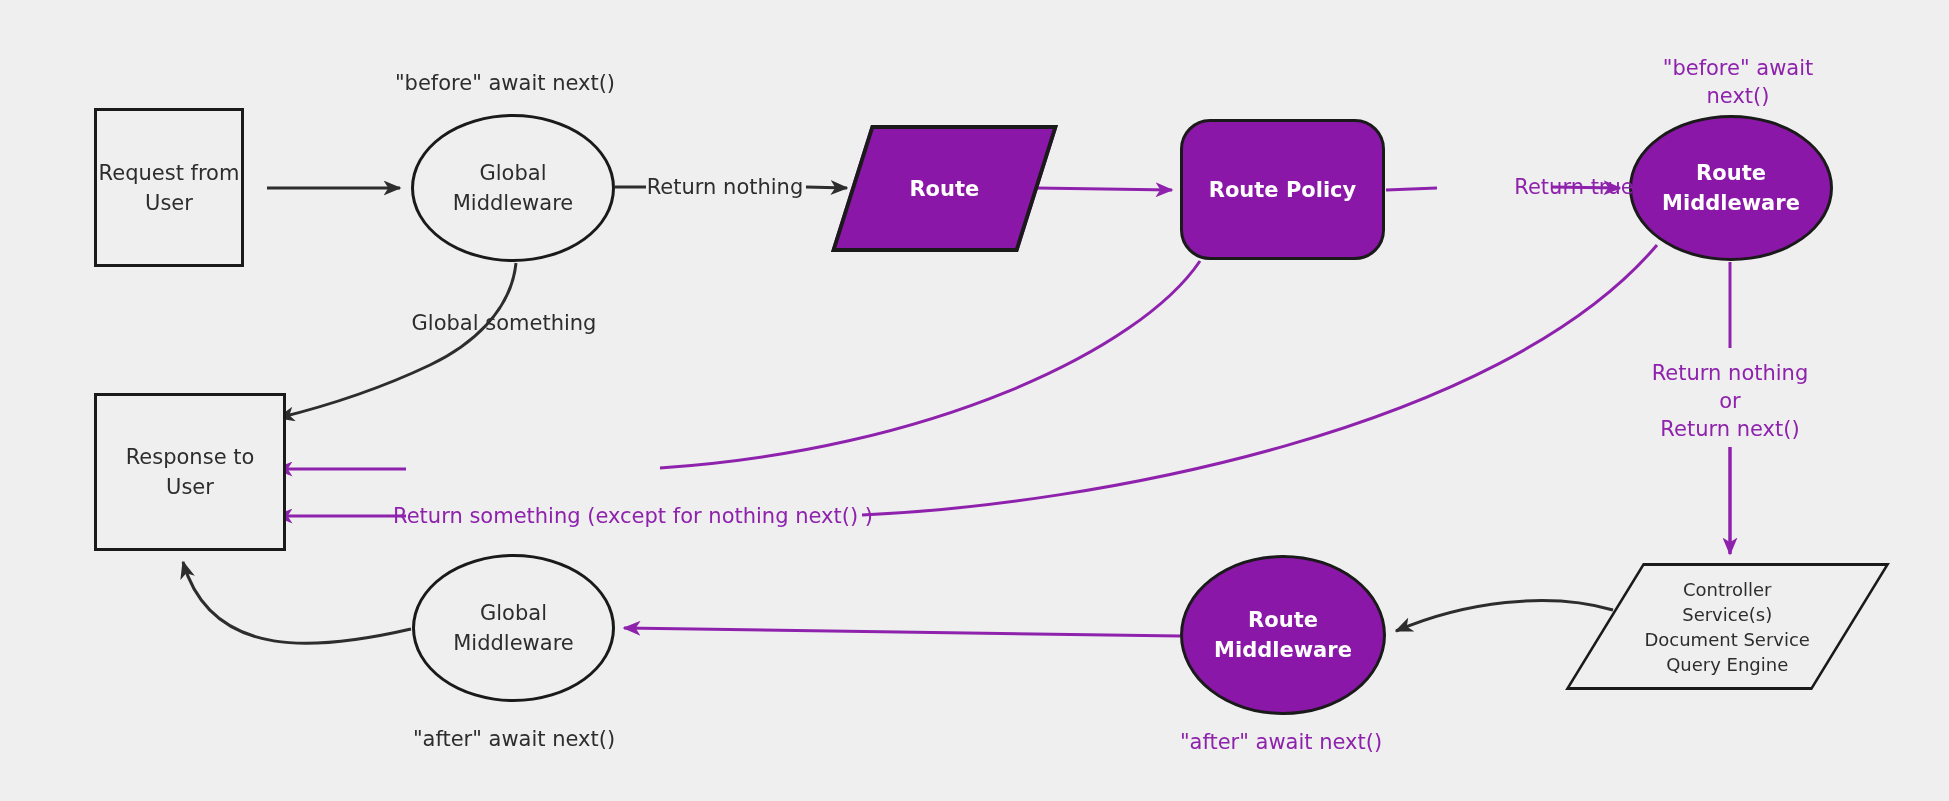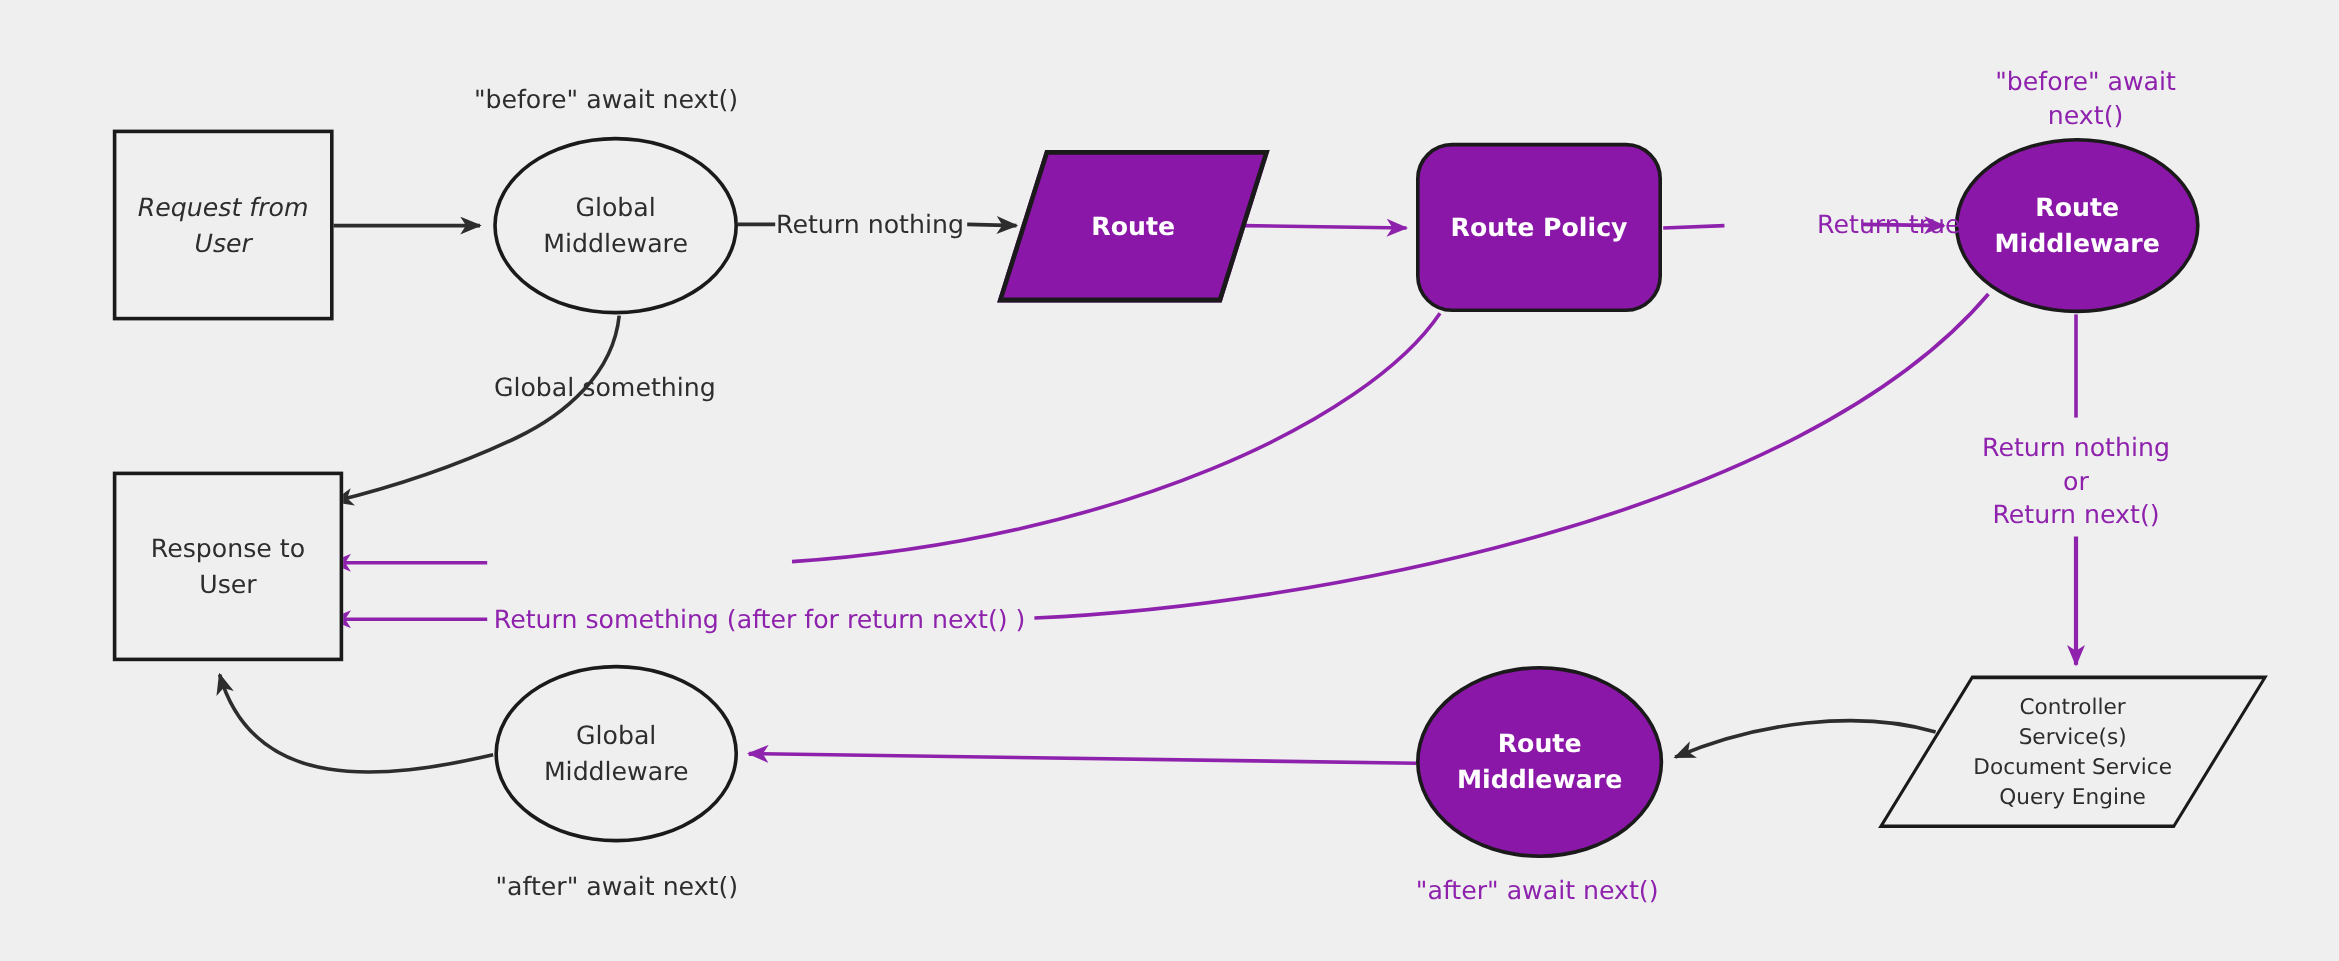--- a/index.html
+++ b/index.html
@@ -75,21 +75,21 @@
 
     <path d="M516 263 C511 312 470 346 430 365 S335 404 278 418" stroke="#2d2d2d" stroke-width="3" fill="none" marker-end="url(#ab)"></path>
 
     <path d="M1200 261 C1140 350 930 450 660 468" stroke="#8e22ad" stroke-width="3" fill="none"></path>
     <path d="M406 469 H276" stroke="#8e22ad" stroke-width="3" fill="none" marker-end="url(#ap)"></path>
 
     <path d="M1657 245 C1500 430 1090 505 862 515" stroke="#8e22ad" stroke-width="3" fill="none"></path>
     <path d="M406 516 H276" stroke="#8e22ad" stroke-width="3" fill="none" marker-end="url(#ap)"></path>
   </svg>
 
-  <div class="node rect" style="left:94px;top:108px;width:184px;height:159px;font-style:italic;">Request from
+  <div class="node rect" style="left:94px;top:108px;width:150px;height:159px;">Request from
 User</div>
 
   <div class="node ellipse" style="left:411px;top:114px;width:204px;height:148px;">Global
 Middleware</div>
 
   <div class="node purple skewed" style="left:851px;top:125px;width:187px;height:127px;transform:skewX(-17.5deg);background:var(--purple-shape);">
     <span class="unskew" style="transform:skewX(17.5deg);">Route</span>
   </div>
 
   <div class="node rounded purple" style="left:1180px;top:119px;width:205px;height:141px;">Route Policy</div>
@@ -121,19 +121,19 @@
 
   <div class="lbl purple-text" style="left:1738px;top:82px;">"before" await next()</div>
 
   <div class="lbl purple-text" style="left:1574px;top:187px;text-align:center;">Return true</div>
 
   <div class="lbl purple-text" style="left:1730px;top:401px;">Return nothing
 or
 Return next()</div>
 
 
-  <div class="lbl purple-text" style="left:633px;top:516px;">Return something (after for return next() )</div>
+  <div class="lbl purple-text" style="left:633px;top:516px;">Return something (except for nothing next() )</div>
 
   <div class="lbl purple-text" style="left:1281px;top:742px;">"after" await next()</div>
 
   <div class="lbl" style="left:514px;top:739px;">"after" await next()</div>
 
 </div>
 
 </body></html>

